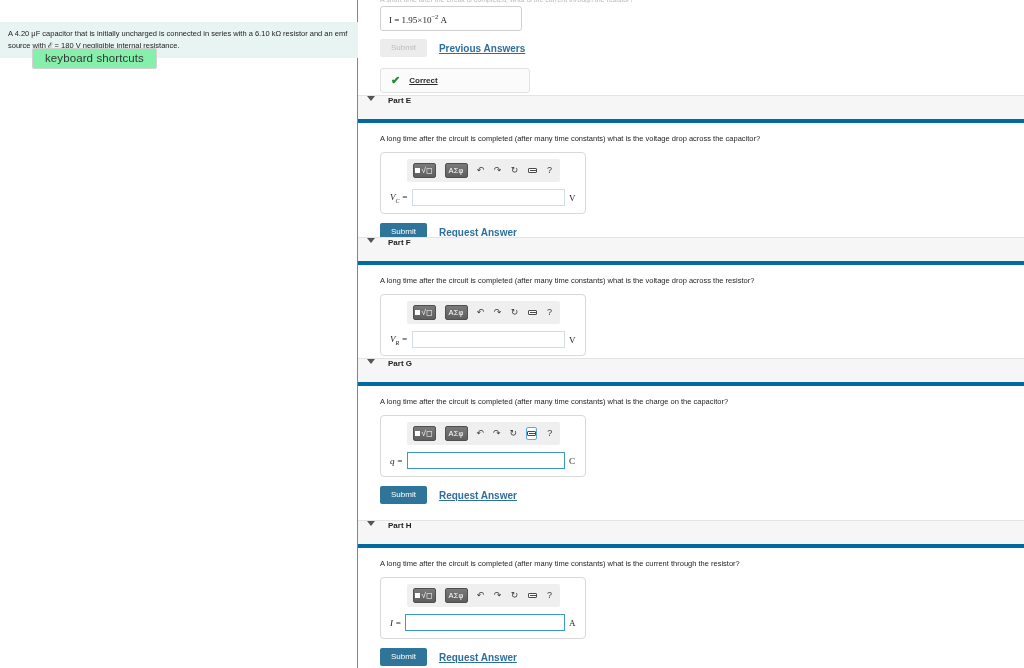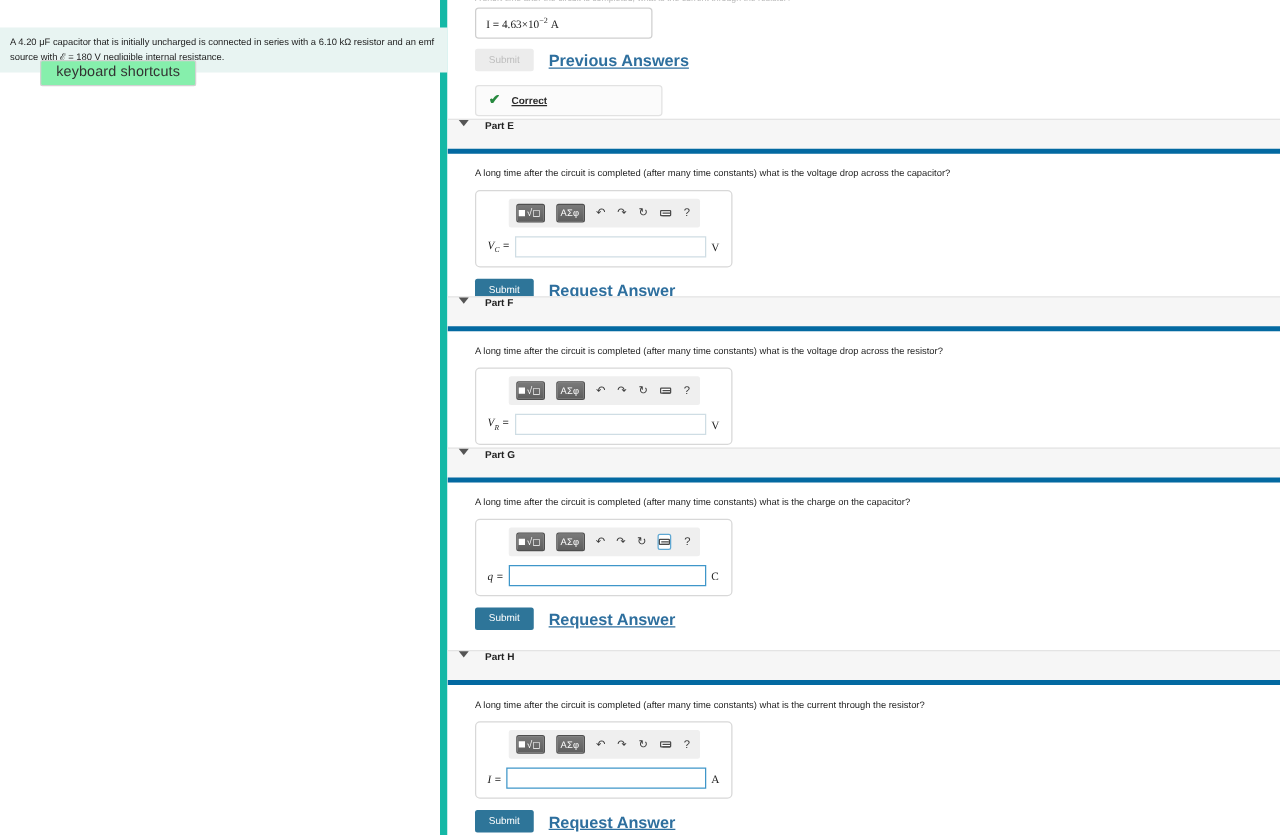--- a/index.html
+++ b/index.html
@@ -10,21 +10,21 @@
     font-family: "Liberation Sans", sans-serif;
     overflow: hidden;
   }
   .page { position: relative; width: 1024px; height: 668px; display: flex; }
 
   
   .left-panel {
     width: 358px;
     height: 668px;
     background: #ffffff;
-    border-right: 6px solid #14b8a6;
+    border-right: 1px solid #14b8a6;
     position: relative;
     flex: 0 0 358px;
   }
   .problem-statement {
     position: absolute;
     left: 0; top: 22px;
     width: 358px;
     background: #e8f4f2;
     padding: 6px 10px 7px 8px;
     font-size: 7.5px;
@@ -92,21 +92,21 @@
     line-height: 1;
     cursor: pointer;
     font-family: "Liberation Sans", sans-serif;
   }
   .btn-submit.disabled {
     background: #ececec;
     color: #bdbdbd;
     cursor: default;
   }
   .link-inline {
-    font-size: 13px;
+    font-size: 10px;
     color: #2e6f9e;
     text-decoration: underline;
     cursor: pointer;
     font-weight: bold;
   }
 
   .correct-banner {
     margin-top: 11px;
     width: 150px;
     border: 1px solid #e2e2e2;
@@ -261,21 +261,21 @@
     <div class="problem-statement">A 4.20 μF capacitor that is initially uncharged is connected in series with a 6.10 kΩ resistor and an emf source with ℰ = 180 V negligible internal resistance.</div>
     <div class="tooltip-shortcuts">keyboard shortcuts</div>
   </div>
 
   <div class="right-panel">
 
     <div class="cut-question">A short time after the circuit is completed, what is the current through the resistor?</div>
 
     <div class="prev-block">
       <div class="prev-answer-box">
-        <span class="prev-answer-math"><span>I = 4.63×10</span><sup>−2</sup>&nbsp;<span>A</span></span>
+        <span class="prev-answer-math"><span>I = 1.95×10</span><sup>−2</sup>&nbsp;<span>A</span></span>
       </div>
       <div class="btn-row">
         <button class="btn-submit disabled">Submit</button>
         <a class="link-inline">Previous Answers</a>
       </div>
       <div class="correct-banner">
         <span class="check-icon">✔</span>
         <span class="correct-label">Correct</span>
       </div>
     </div>

